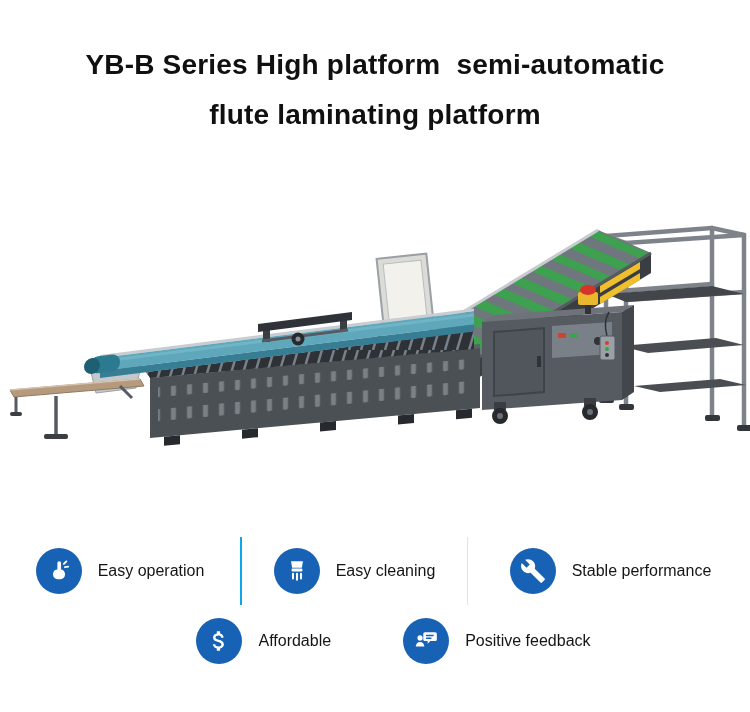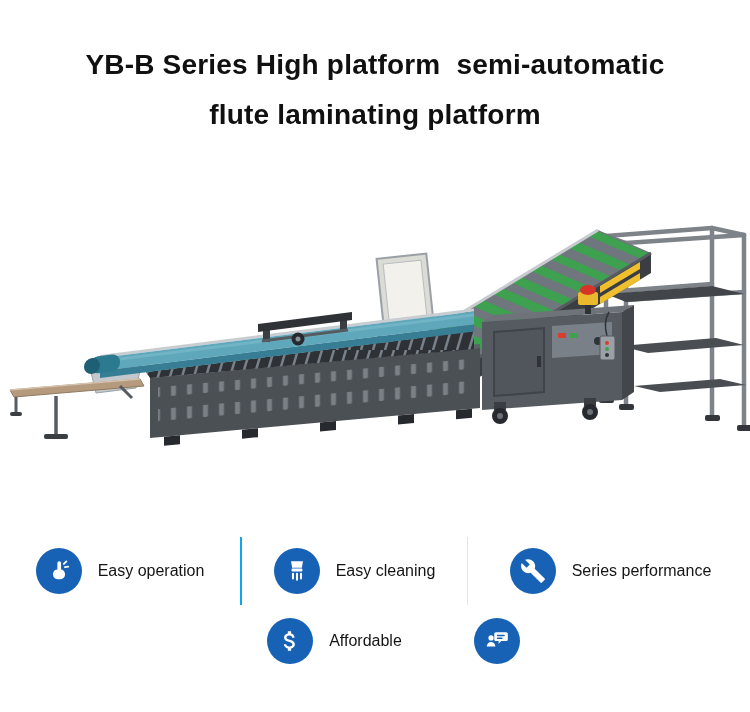--- a/index.html
+++ b/index.html
@@ -203,21 +203,21 @@
           <span class="feat-label">Easy cleaning</span>
         </div>
       </div>
       <div class="feat-col c3">
         <div class="feat">
           <span class="feat-icon">
             <svg viewBox="0 0 24 24">
               <path fill="#fff" d="M22.7 19l-9.1-9.1c.9-2.3.4-5-1.5-6.9-2-2-5-2.4-7.4-1.3L9 6 6 9 1.6 4.7C.4 7.1.9 10.1 2.9 12.1c1.9 1.9 4.6 2.4 6.9 1.5l9.1 9.1c.4.4 1 .4 1.4 0l2.3-2.3c.5-.4.5-1.1.1-1.4z"></path>
             </svg>
           </span>
-          <span class="feat-label">Series performance</span>
+          <span class="feat-label">Stable performance</span>
         </div>
       </div>
     </div>
 
     <div class="feat-row2">
       <div class="feat">
         <span class="feat-icon">
           <svg viewBox="0 0 24 24">
             <path fill="#fff" d="M11.8 10.9c-2.27-.59-3-1.2-3-2.15 0-1.09 1.01-1.85 2.7-1.85 1.78 0 2.44.85 2.5 2.1h2.21c-.07-1.72-1.12-3.3-3.21-3.81V3h-3v2.16c-1.94.42-3.5 1.68-3.5 3.61 0 2.31 1.91 3.46 4.7 4.13 2.5.6 3 1.48 3 2.41 0 .69-.49 1.79-2.7 1.79-2.06 0-2.87-.92-2.98-2.1h-2.2c.12 2.19 1.76 3.42 3.68 3.83V21h3v-2.15c1.95-.37 3.5-1.5 3.5-3.55 0-2.84-2.43-3.81-4.7-4.4z"></path>
           </svg>
@@ -229,17 +229,18 @@
           <svg viewBox="0 0 24 24">
             <circle cx="6.5" cy="9.2" r="2.4" fill="#fff"></circle>
             <path d="M2.5 17c.4-2.6 2-4 4-4s3.6 1.4 4 4z" fill="#fff"></path>
             <path d="M11 4h9.5c.8 0 1.5.7 1.5 1.5v5c0 .8-.7 1.5-1.5 1.5H16l-2.5 2.5V12H11c-.8 0-1.5-.7-1.5-1.5v-5C9.5 4.7 10.2 4 11 4z" fill="#fff"></path>
             <g stroke="#1862b5" stroke-width="1.4" stroke-linecap="round">
               <line x1="12.5" y1="7" x2="18.5" y2="7"></line>
               <line x1="12.5" y1="9.5" x2="16.5" y2="9.5"></line>
             </g>
           </svg>
         </span>
+        <span class="feat-label">Positive feedback</span>
       </div>
     </div>
   </div>
 
 </div>
 
 </body></html>

